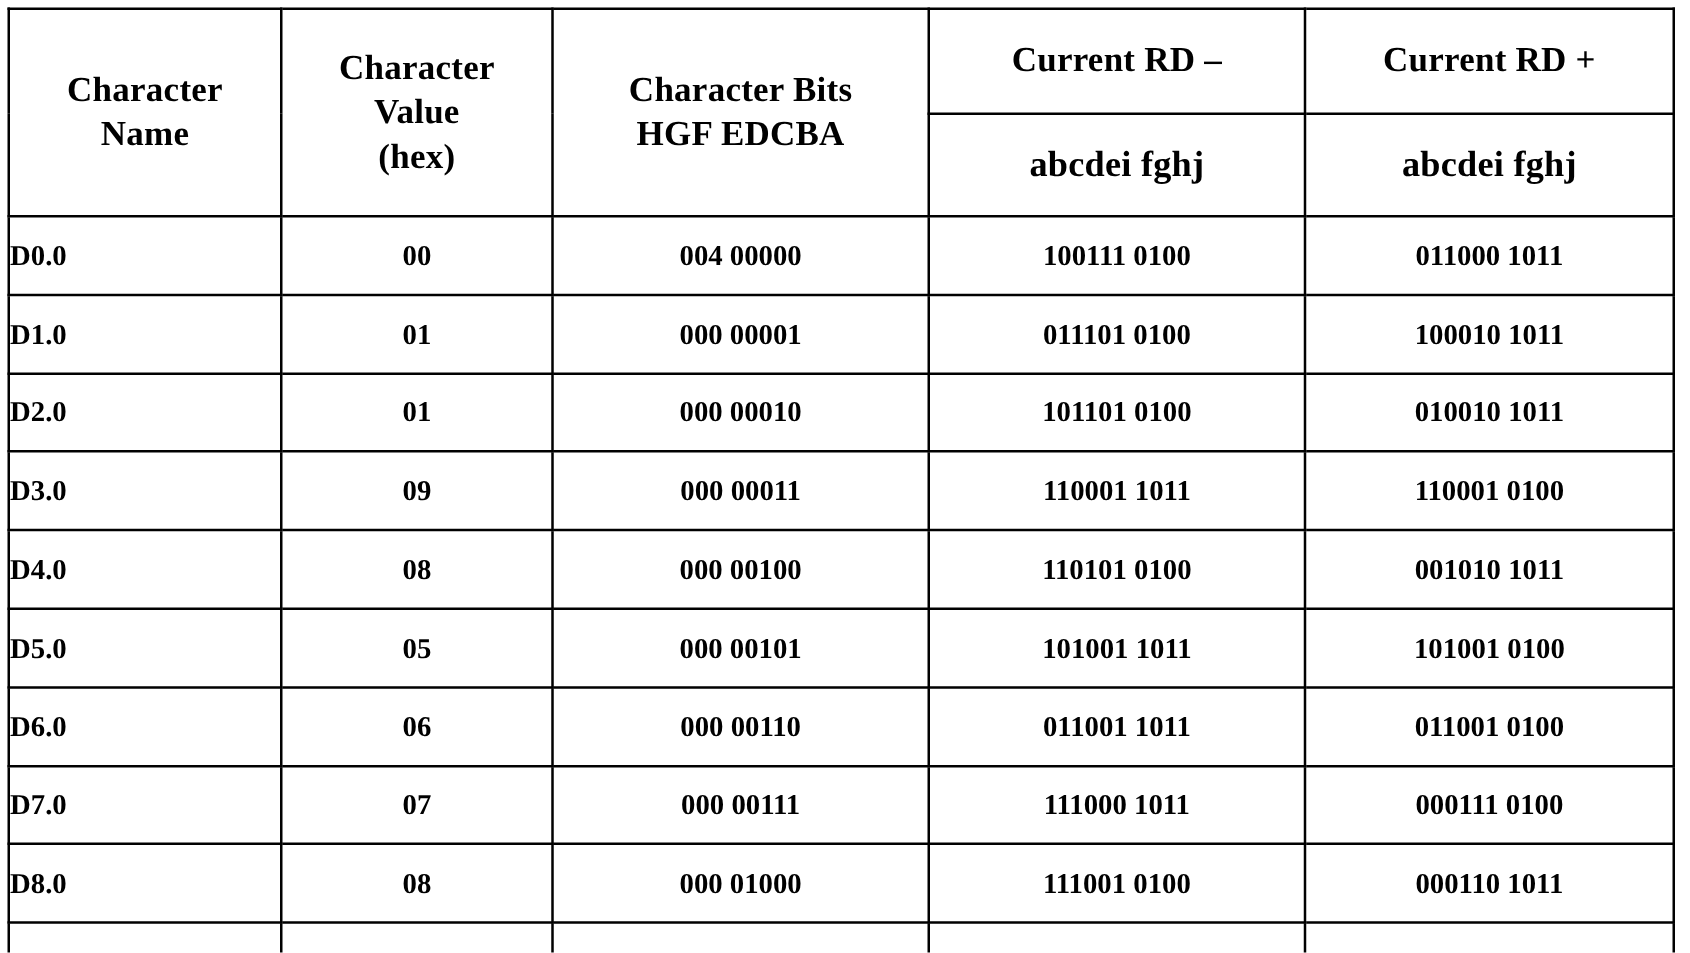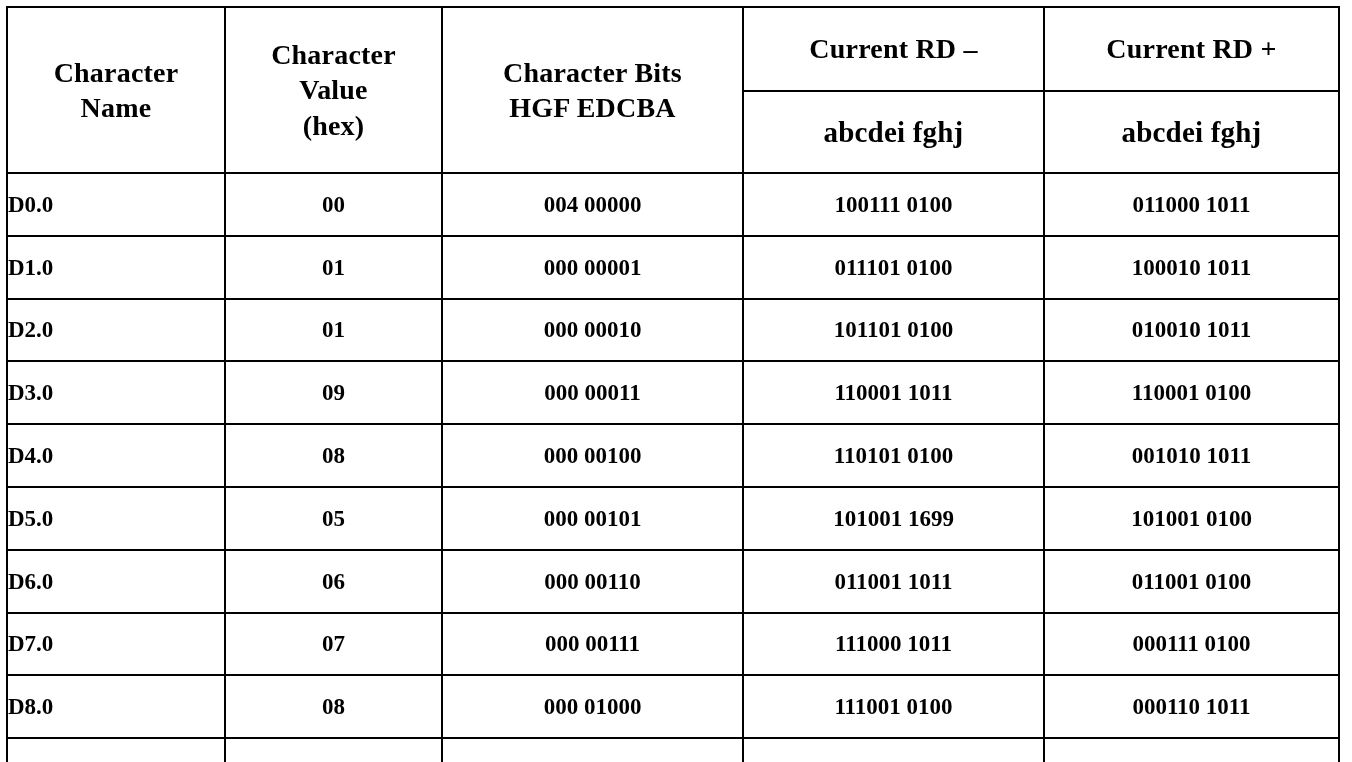--- a/index.html
+++ b/index.html
@@ -159,21 +159,21 @@
           <td class="cell-name">D4.0</td>
           <td class="cell-center">08</td>
           <td class="cell-center">000 00100</td>
           <td class="cell-center">110101 0100</td>
           <td class="cell-center">001010 1011</td>
         </tr>
         <tr>
           <td class="cell-name">D5.0</td>
           <td class="cell-center">05</td>
           <td class="cell-center">000 00101</td>
-          <td class="cell-center">101001 1699</td>
+          <td class="cell-center">101001 1011</td>
           <td class="cell-center">101001 0100</td>
         </tr>
         <tr>
           <td class="cell-name">D6.0</td>
           <td class="cell-center">06</td>
           <td class="cell-center">000 00110</td>
           <td class="cell-center">011001 1011</td>
           <td class="cell-center">011001 0100</td>
         </tr>
         <tr>

